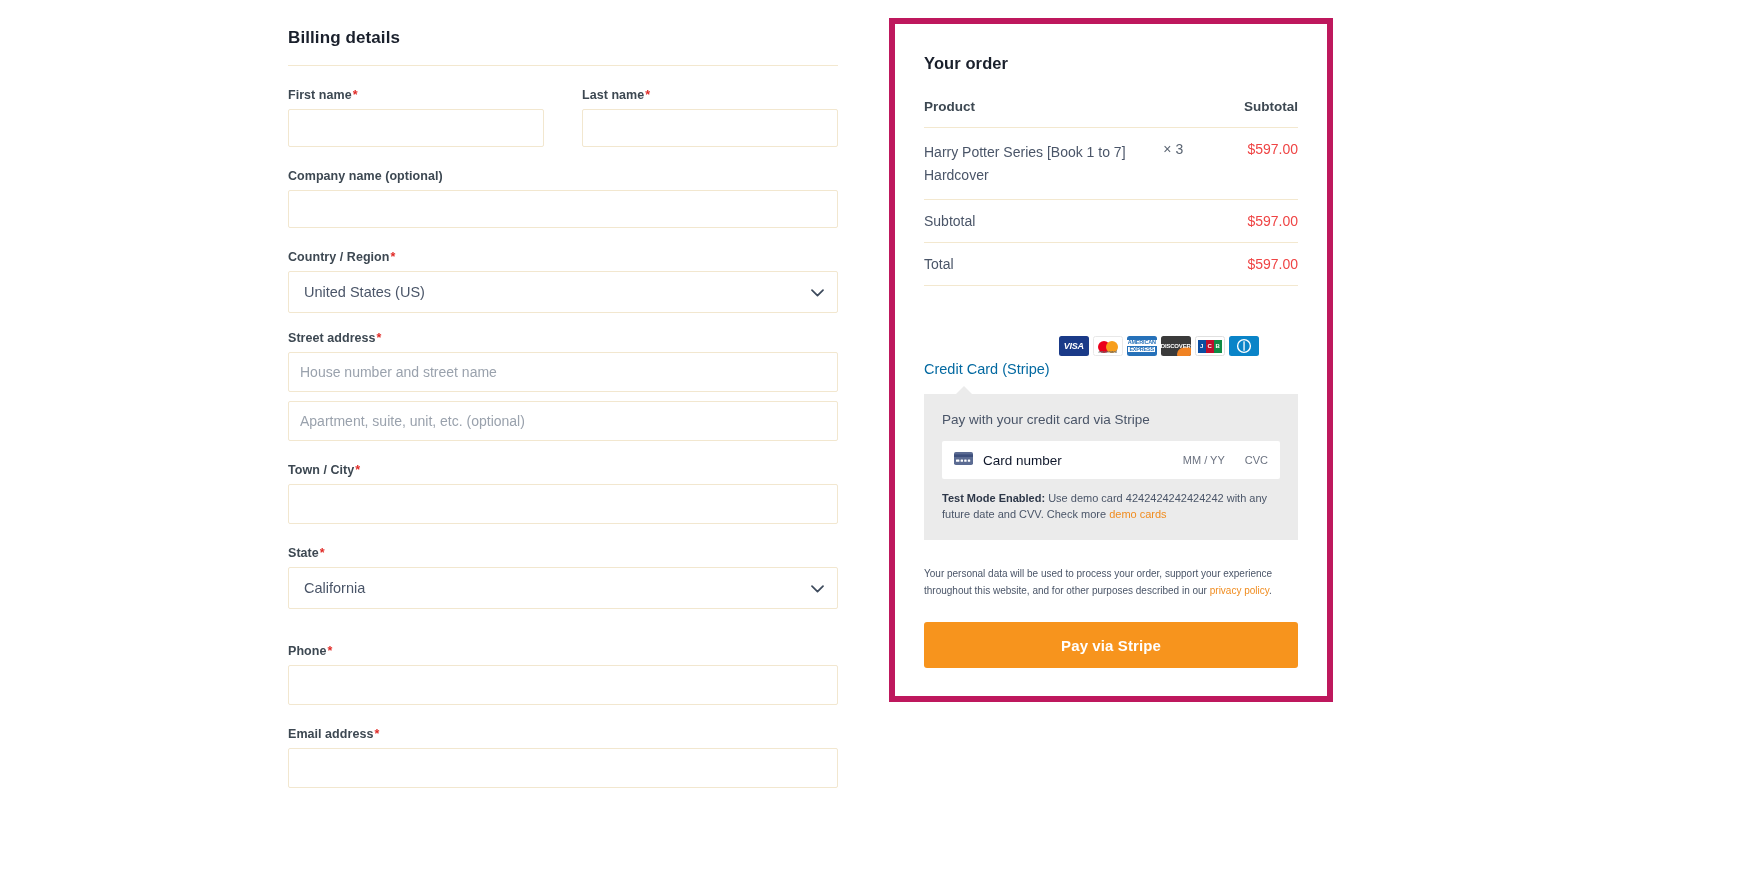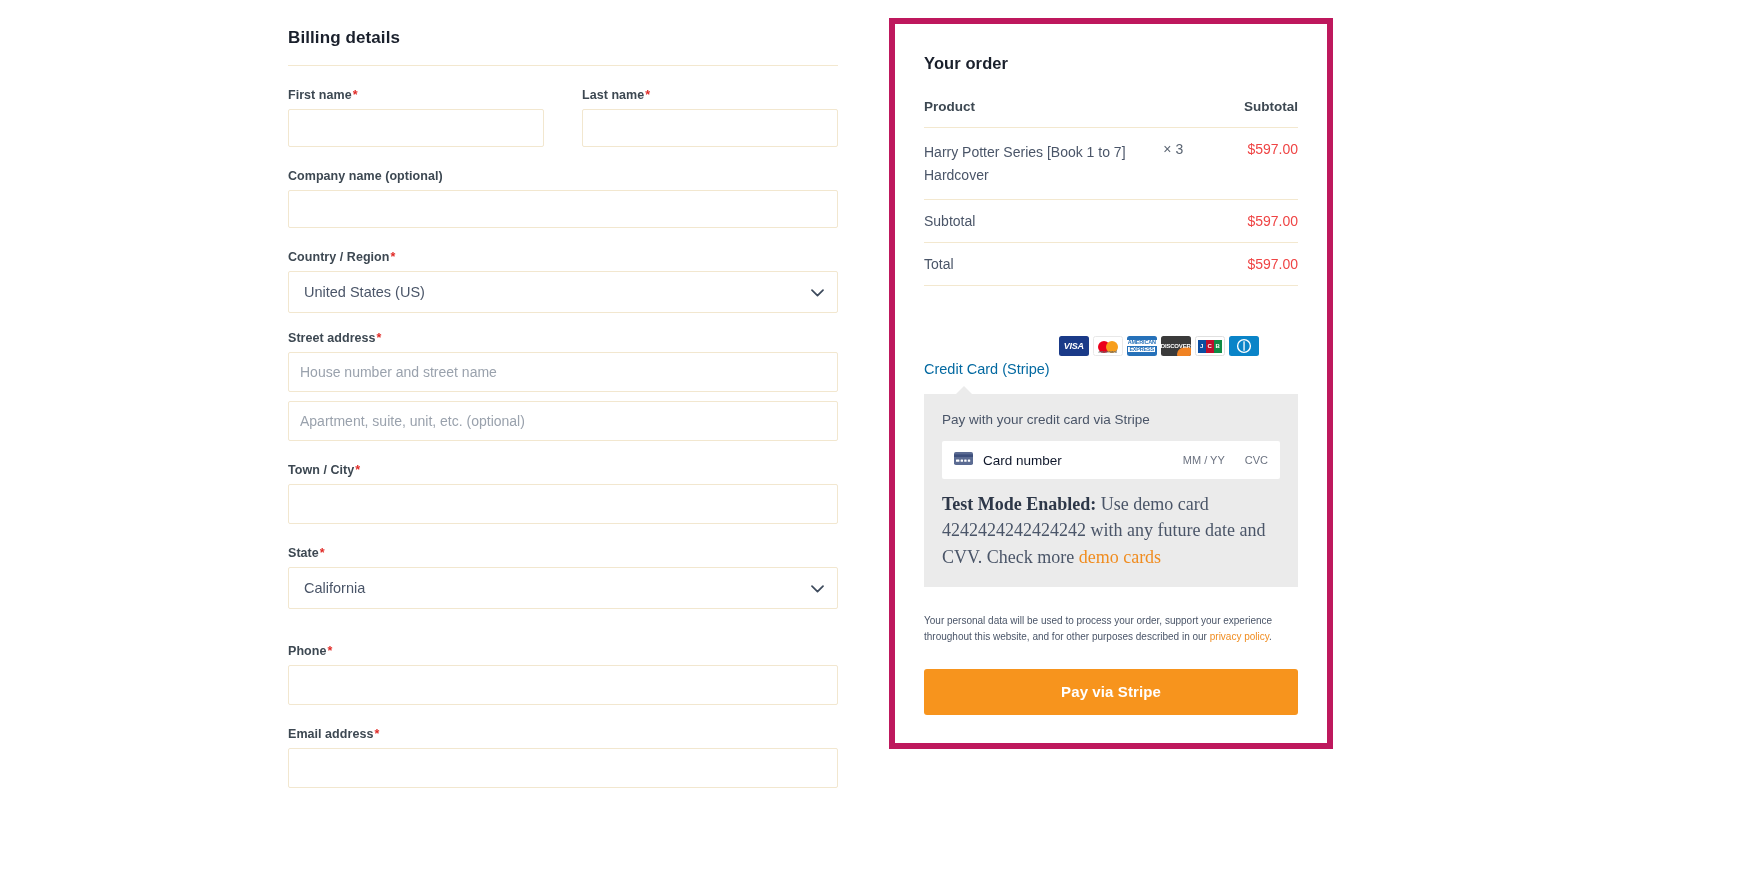--- a/index.html
+++ b/index.html
@@ -124,21 +124,21 @@
     border-bottom: 9px solid #ebebeb;
   }
   .stripe-desc { font-size: 13.5px; color: #4a5568; padding-bottom: 14px; }
   .card-input {
     background: #fff; height: 38px; border-radius: 2px;
     display: flex; align-items: center; padding: 0 12px; gap: 10px;
   }
   .card-ph { font-size: 13.5px; color: #0f172a; flex: 1; }
   .card-meta { font-size: 11px; color: #6b7280; white-space: nowrap; }
   .testmode {
-    font-size: 18px; color: #4a5568; line-height: 1.45; padding-top: 12px; font-family: Liberation Serif, serif;
+    font-size: 11px; color: #4a5568; line-height: 1.45; padding-top: 12px;
   }
   .testmode b { font-weight: 700; color: #2d3748; }
   .link { color: #f08c1f; text-decoration: none; }
 
   .privacy {
     font-size: 10px; color: #4a5568; line-height: 1.65;
     padding-top: 26px;
   }
   .paybtn {
     margin-top: 23px; width: 100%; height: 46px;

